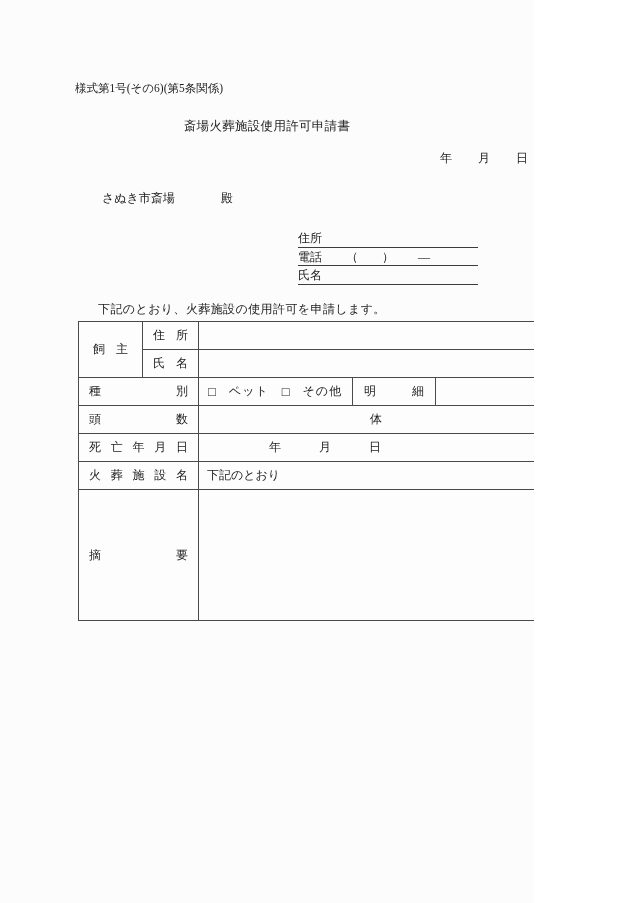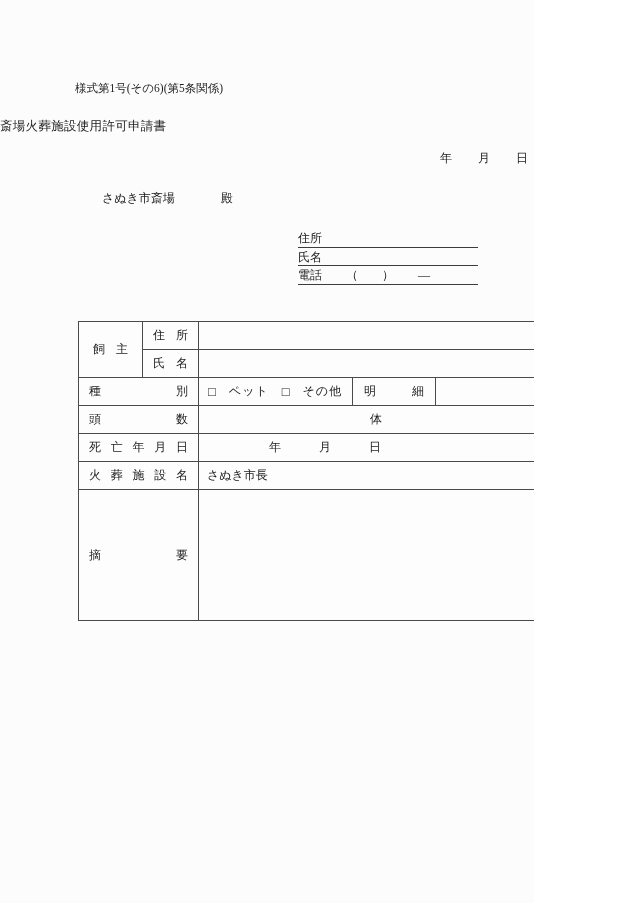--- a/index.html
+++ b/index.html
@@ -4,21 +4,21 @@
 <style>
   * { margin:0; padding:0; box-sizing:border-box; }
   html,body { background:#ffffff; }
   body { font-family:"Liberation Serif","DejaVu Serif",serif; color:#1c1c1c; }
   .page {
     position:relative; width:534px; height:903px;
     background:#fcfcfc; overflow:hidden;
     font-size:12px; line-height:1.2;
   }
   .form-number { position:absolute; left:75px; top:82px; font-size:11.5px; }
-  .doc-title { position:absolute; left:0; right:0; top:119px; text-align:left; font-size:12.5px; letter-spacing:0.3px; }
+  .doc-title { position:absolute; left:0; right:0; top:119px; text-align:center; font-size:12.5px; letter-spacing:0.3px; }
   .date-line { position:absolute; left:440px; top:151px; display:flex; gap:26px; }
   .addressee { position:absolute; left:102px; top:191px; }
   .addressee .honorific { margin-left:43px; }
   .applicant { position:absolute; left:298px; top:229px; display:flex; }
   .applicant-label { width:45px; }
   .applicant-fields { display:flex; flex-direction:column; }
   .field-row {
     width:180px; height:18.5px; border-bottom:1px solid #3c3c3c;
     display:flex; align-items:flex-end; padding-bottom:1px;
   }
@@ -64,30 +64,31 @@
     <span class="honorific">殿</span>
   </div>
 
   <div class="applicant">
     <div class="applicant-fields">
       <div class="field-row">
         <span>住所</span>
         <span class="fvalue"></span>
       </div>
       <div class="field-row">
+        <span>電話</span>
+        <span class="fvalue">（　　）　　—</span>
+      </div>
+      <div class="field-row">
         <span>氏名</span>
         <span class="fvalue"></span>
-      </div>
-      <div class="field-row">
-        <span>電話</span>
-        <span class="fvalue">（　　）　　—</span>
       </div>
     </div>
   </div>
 
+  <div class="declaration">下記のとおり、火葬施設の使用許可を申請します。</div>
 
   <table class="app-table">
     <colgroup>
       <col style="width:64px">
         <col style="width:56px">
         <col style="width:154px">
         <col style="width:83px">
         <col style="width:118px">
     </colgroup>
     <tbody>
@@ -171,21 +172,21 @@
       <td colspan="2">
         <div class="jlabel">
               <span>火</span>
               <span>葬</span>
               <span>施</span>
               <span>設</span>
               <span>名</span>
             </div>
       </td>
       <td colspan="3">
-        <div class="facility-val">さぬき市長</div>
+        <div class="facility-val">下記のとおり</div>
       </td>
     </tr>
     <tr class="row-l">
       <td colspan="2">
         <div class="jlabel">
               <span>摘</span>
               <span>要</span>
             </div>
       </td>
       <td colspan="3"></td>

